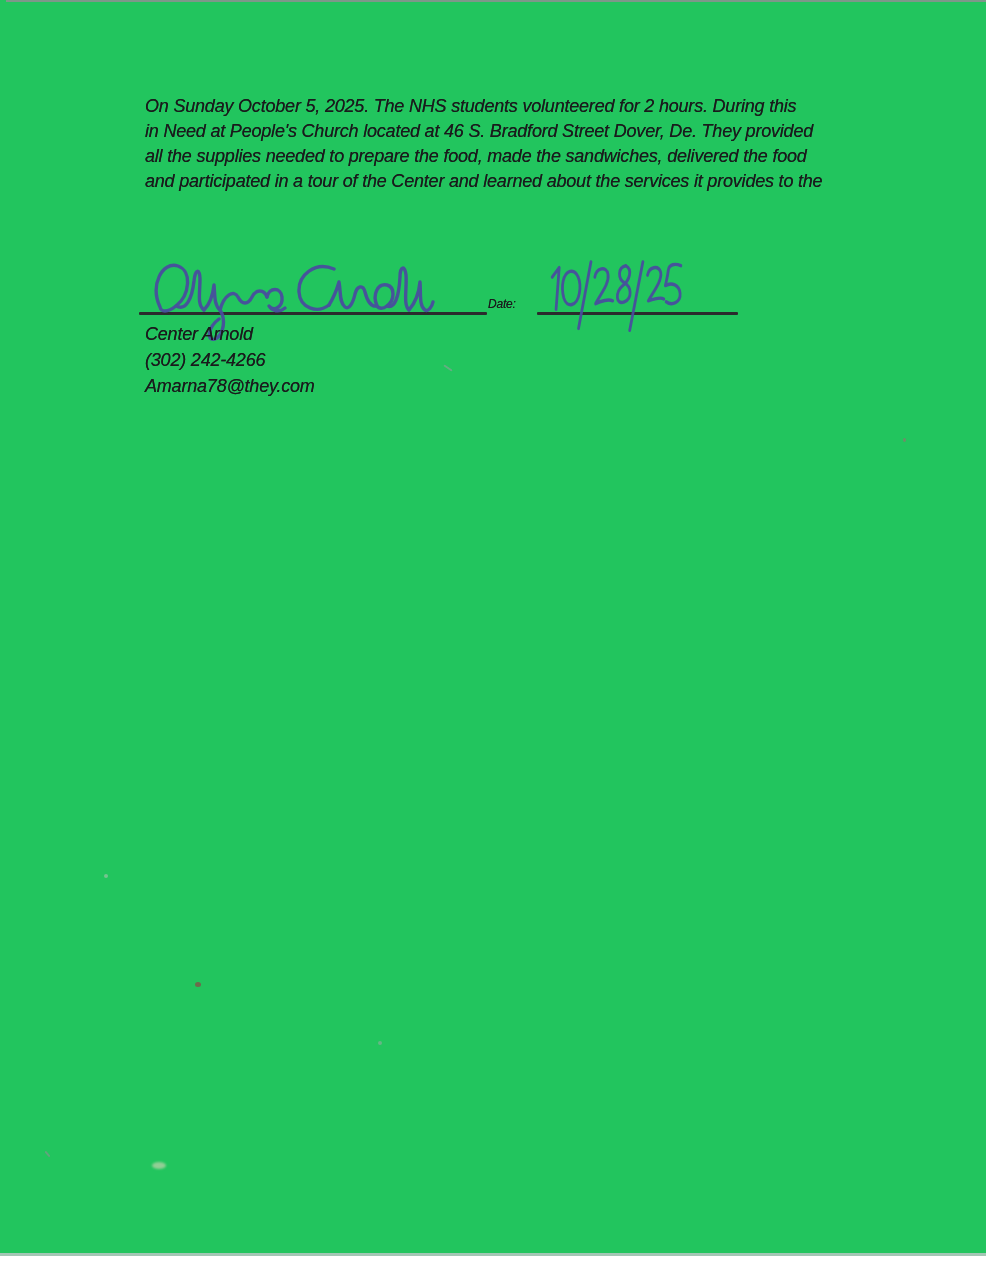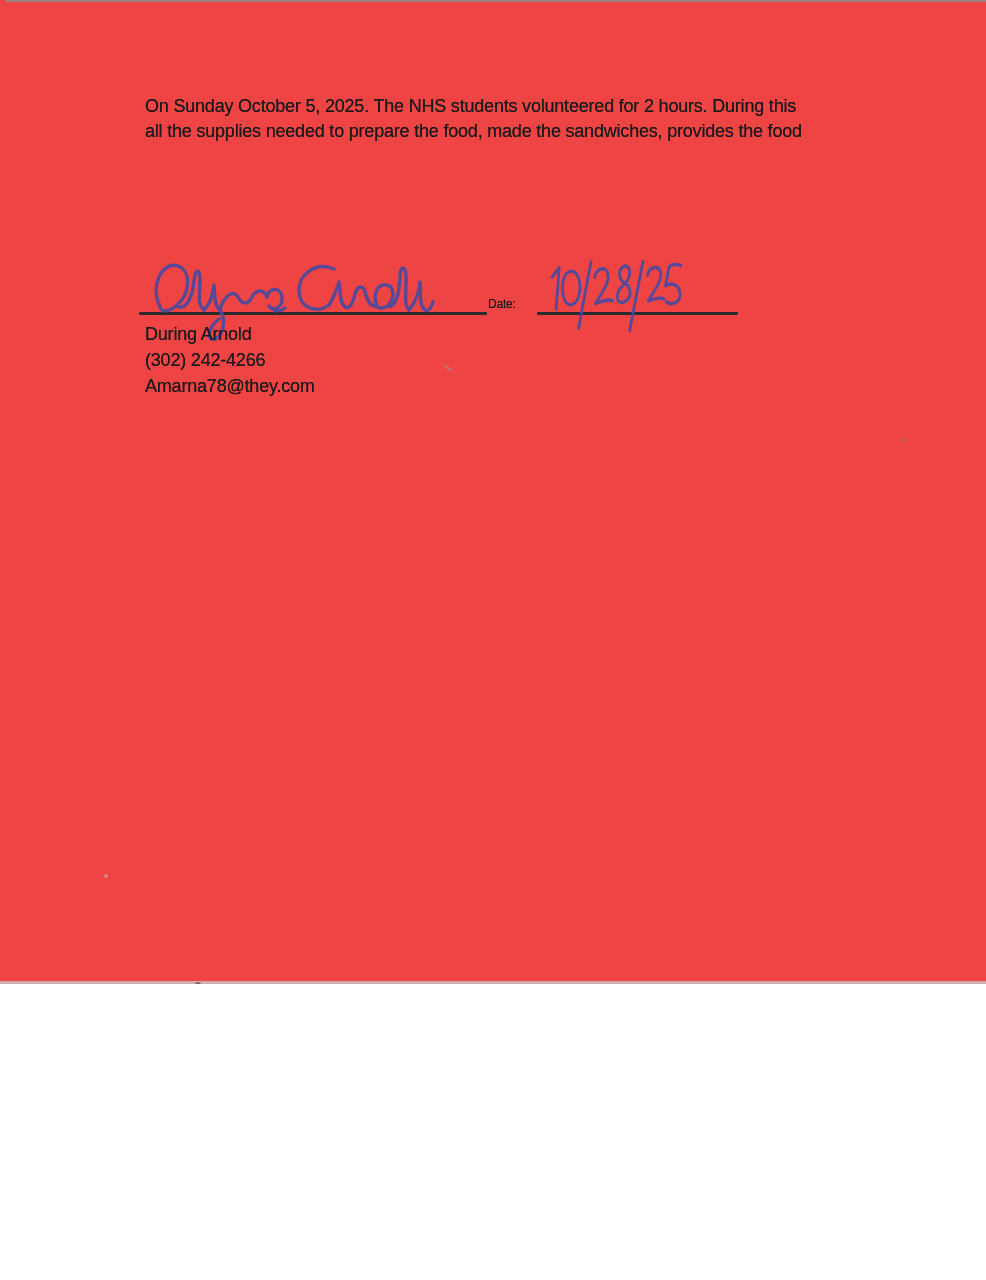--- a/index.html
+++ b/index.html
@@ -3,24 +3,25 @@
 <meta charset="utf-8">
 <style>
   html, body {
     margin: 0;
     padding: 0;
     background: #ffffff;
   }
   #page {
     position: relative;
     width: 986px;
-    height: 984px;
-    background: #ef4444;
+    height: 1256px;
+    background: #22c55e;
     overflow: hidden;
     font-family: "Liberation Sans", sans-serif;
+    font-style: italic;
   }
   
   .scan-edge-top {
     position: absolute;
     top: 0; left: 6px; right: 0;
     height: 2px;
     background: #8e8e92;
     opacity: 0.85;
   }
   .scan-edge-bottom {
@@ -98,21 +99,23 @@
 </head>
 <body>
 
 <div id="page">
 
   <div class="scan-edge-top"></div>
   <div class="scan-edge-bottom"></div>
 
   <div class="paragraph">
     <div class="line">On Sunday October 5, 2025. The NHS students volunteered for 2 hours. During this</div>
-    <div class="line">all the supplies needed to prepare the food, made the sandwiches, provides the food</div>
+    <div class="line">in Need at People's Church located at 46 S. Bradford Street Dover, De. They provided</div>
+    <div class="line">all the supplies needed to prepare the food, made the sandwiches, delivered the food</div>
+    <div class="line">and participated in a tour of the Center and learned about the services it provides to the</div>
   </div>
 
   <div id="sig-line-name" class="sig-line"></div>
   <div id="sig-line-date" class="sig-line"></div>
 
   <span class="date-label">Date:</span>
 
   <svg id="signature-svg" class="handwriting" width="300" height="90" viewBox="0 0 300 90" role="img" aria-label="Alyssa Arnold">
     <g fill="none" stroke="#4a4ba0" stroke-width="3.4" stroke-linecap="round" stroke-linejoin="round" opacity="0.92">
 
@@ -138,21 +141,21 @@
       <path d="M 58 2 L 42 72"></path>
       <path d="M 63 18 C 65 8, 78 6, 80 15 C 82 25, 70 36, 64 46 C 71 43, 81 41, 86 43"></path>
       <path d="M 103 6 C 92 8, 93 20, 101 24 C 110 28, 112 40, 101 44 C 90 48, 89 34, 99 27 C 108 21, 112 10, 103 6"></path>
       <path d="M 125 2 L 108 74"></path>
       <path d="M 131 16 C 133 7, 145 5, 148 13 C 150 22, 138 34, 132 43 C 139 41, 148 39, 152 41"></path>
       <path d="M 174 6 C 166 3, 159 5, 158 10 C 157 17, 155 23, 154 27 C 162 23, 172 26, 173 35 C 174 44, 163 49, 155 44"></path>
     </g>
   </svg>
 
   <div class="contact">
-    <div>During Arnold</div>
+    <div>Center Arnold</div>
     <div>(302) 242-4266</div>
     <div>Amarna78@they.com</div>
   </div>
 
   <div class="speck-tick" style="left:443px; top:367px; width:10px; background:#9a9aa0; transform:rotate(35deg); opacity:0.55;"></div>
   <div class="speck" style="left:903px; top:438px; width:3px; height:4px; background:#8a7a6a; opacity:0.7;"></div>
   <div class="speck" style="left:104px; top:874px; width:4px; height:4px; background:#c8c4c0; opacity:0.5;"></div>
   <div class="speck" style="left:195px; top:982px; width:6px; height:5px; background:#7a5a48; opacity:0.85;"></div>
   <div class="speck" style="left:378px; top:1041px; width:4px; height:4px; background:#a8a8ac; opacity:0.5;"></div>
   <div class="speck-tick" style="left:44px; top:1153px; width:7px; background:#8e8e92; transform:rotate(50deg); opacity:0.6;"></div>

